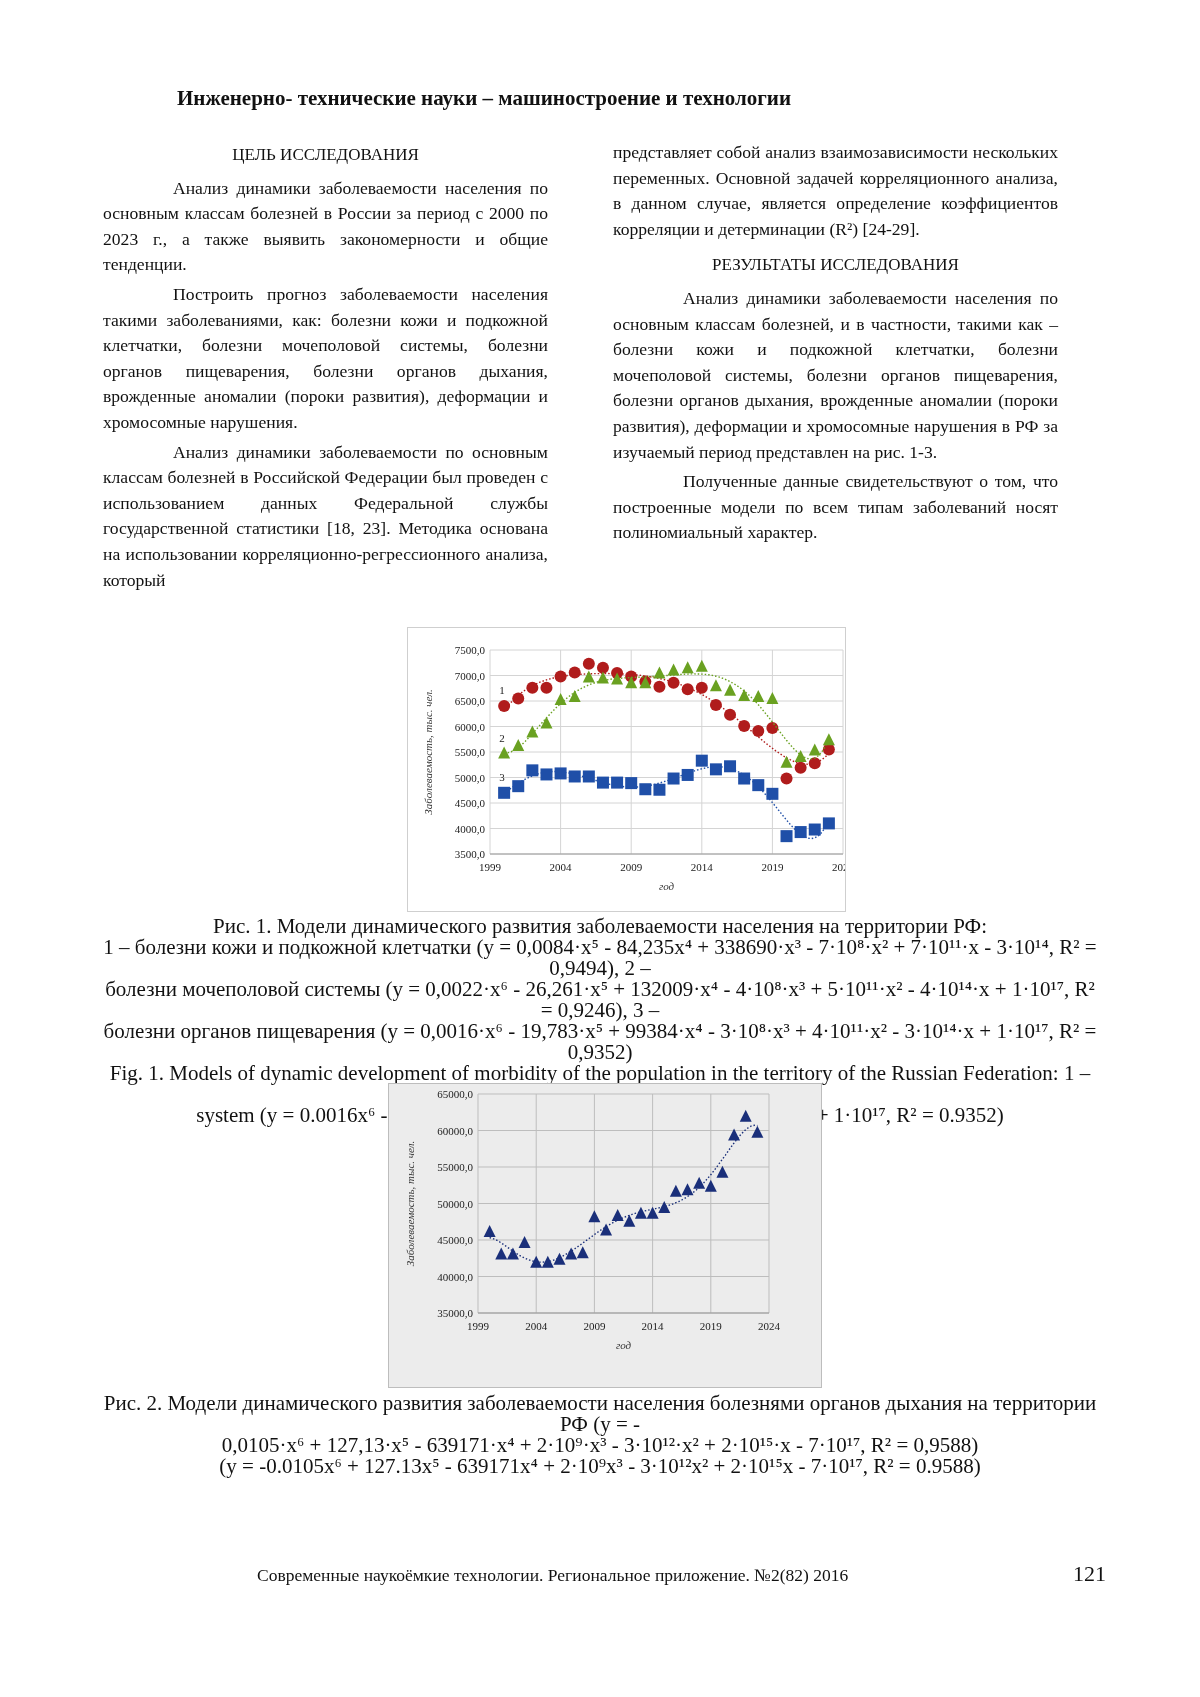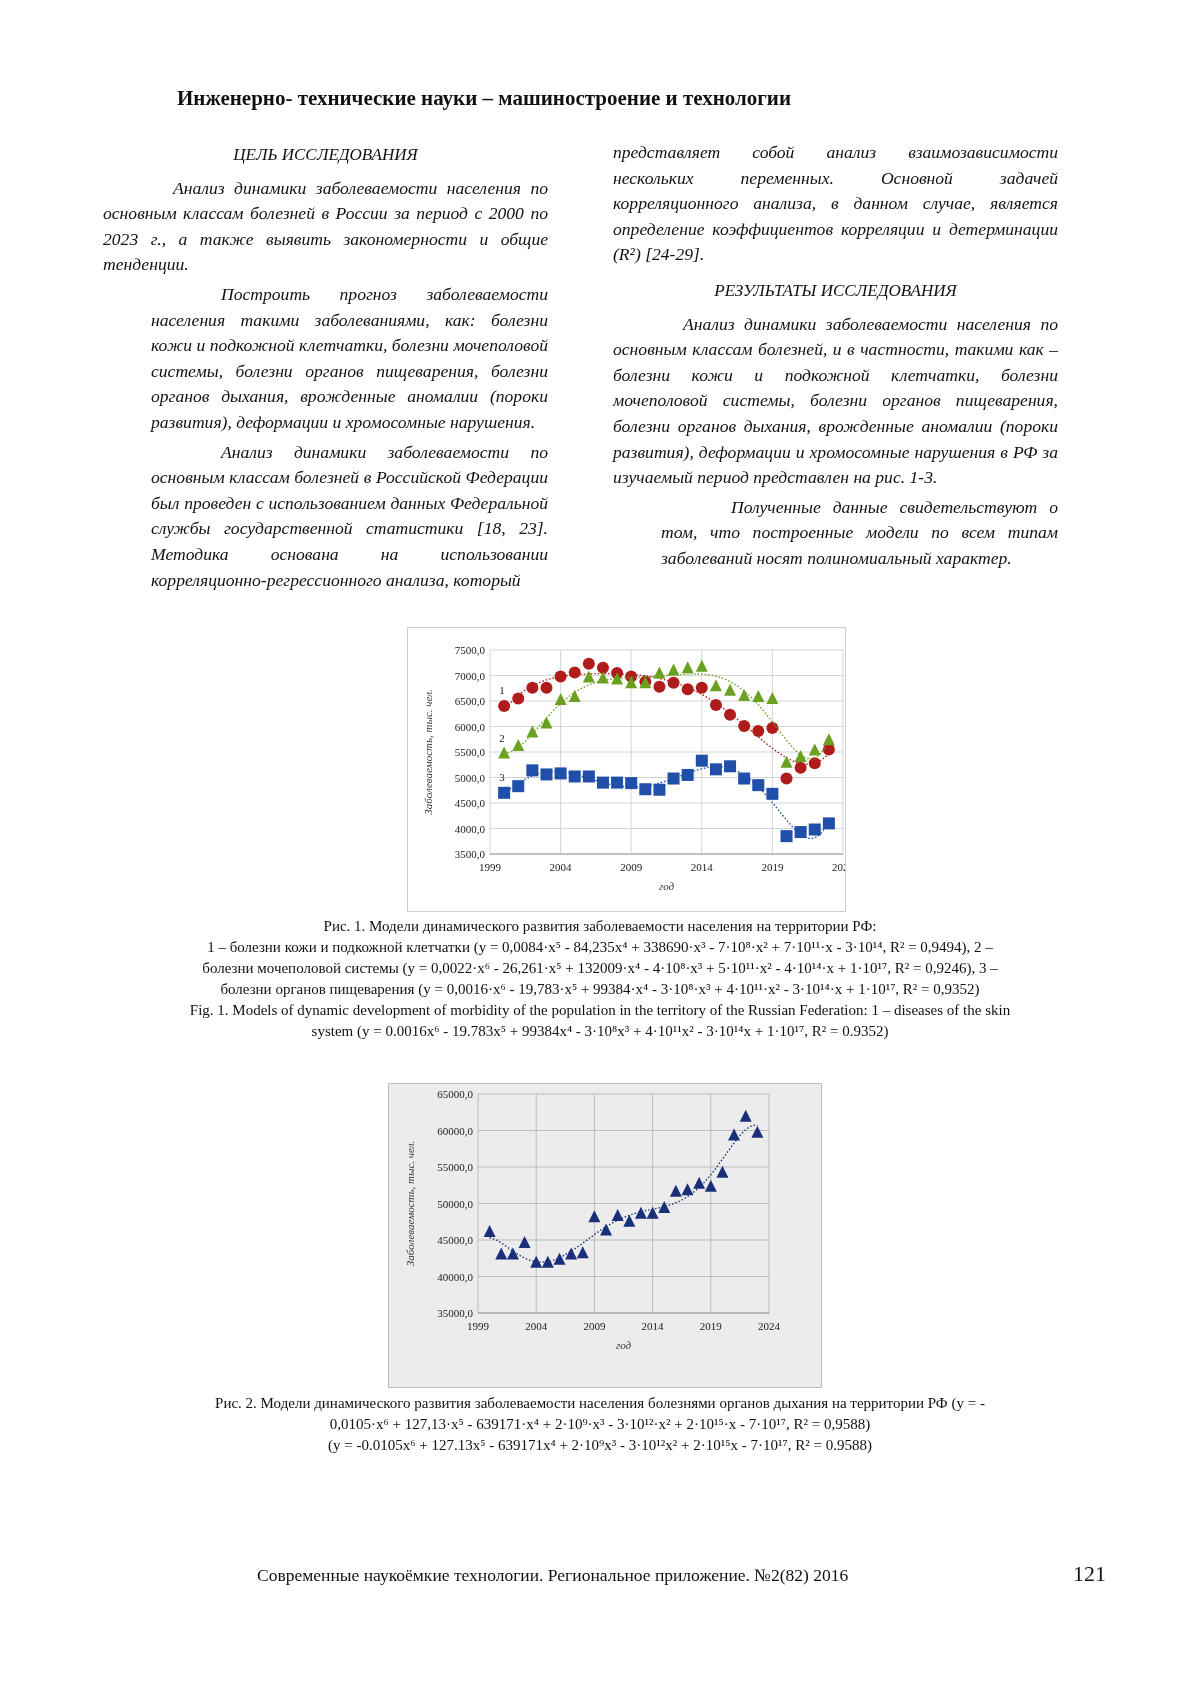--- a/index.html
+++ b/index.html
@@ -1,29 +1,29 @@
 <!DOCTYPE html>
 <html><head>
 <meta charset="utf-8">
 <style>
   html, body { margin: 0; padding: 0; background: #ffffff; }
   body { width: 1200px; height: 1697px; position: relative; font-family: "Liberation Serif", "DejaVu Serif", serif; color: #111; overflow: hidden; }
   .header { position: absolute; top: 86px; left: 0; width: 968px; text-align: center; font-weight: bold; font-size: 21px; }
-  .col { position: absolute; top: 136px; width: 445px; font-size: 17.6px; line-height: 25.6px; text-align: justify; font-style: italic; }
+  .col { position: absolute; top: 136px; width: 445px; font-size: 17.6px; line-height: 25.6px; text-align: justify; }
   .col.left { left: 103px; }
   .col.right { left: 613px; top: 140px; }
   .sec-title { text-align: center; margin: 6px 0 8px 0; font-size: 17px; }
   .para { text-indent: 70px; margin: 0; }
   .para.noindent { text-indent: 0; }
-  .para + .para { margin-top: 4px; margin-left: 48px; }
+  .para + .para { margin-top: 4px; }
   .fig-box { position: absolute; background: #fff; border: 1px solid #cfcfcf; }
   .fig1 { left: 407px; top: 627px; width: 437px; height: 283px; }
   .fig2 { left: 388px; top: 1083px; width: 432px; height: 303px; background: #ececec; border-color: #bdbdbd; }
   .fig-box svg { position: absolute; left: 0; top: 0; }
-  .caption { position: absolute; left: 100px; width: 1000px; text-align: center; font-size: 15px; line-height: 21px; }
+  .caption { position: absolute; left: 100px; width: 1000px; text-align: center; font-size: 21px; line-height: 21px; }
   .footer { position: absolute; top: 1565px; left: 0; width: 1200px; font-size: 17.5px; }
   .footer .journal { position: absolute; left: 257px; top: 0; }
   .footer .page-num { position: absolute; left: 1067px; top: -4px; font-size: 22px; margin-left: 6px; }
   .axis-text { font-family: "Liberation Serif", serif; font-size: 11px; fill: #222; }
   .axis-label { font-family: "Liberation Serif", serif; font-size: 11px; font-style: italic; fill: #333; }
 </style>
 </head>
 <body>
 
 <div class="header">Инженерно- технические науки – машиностроение и технологии</div>

